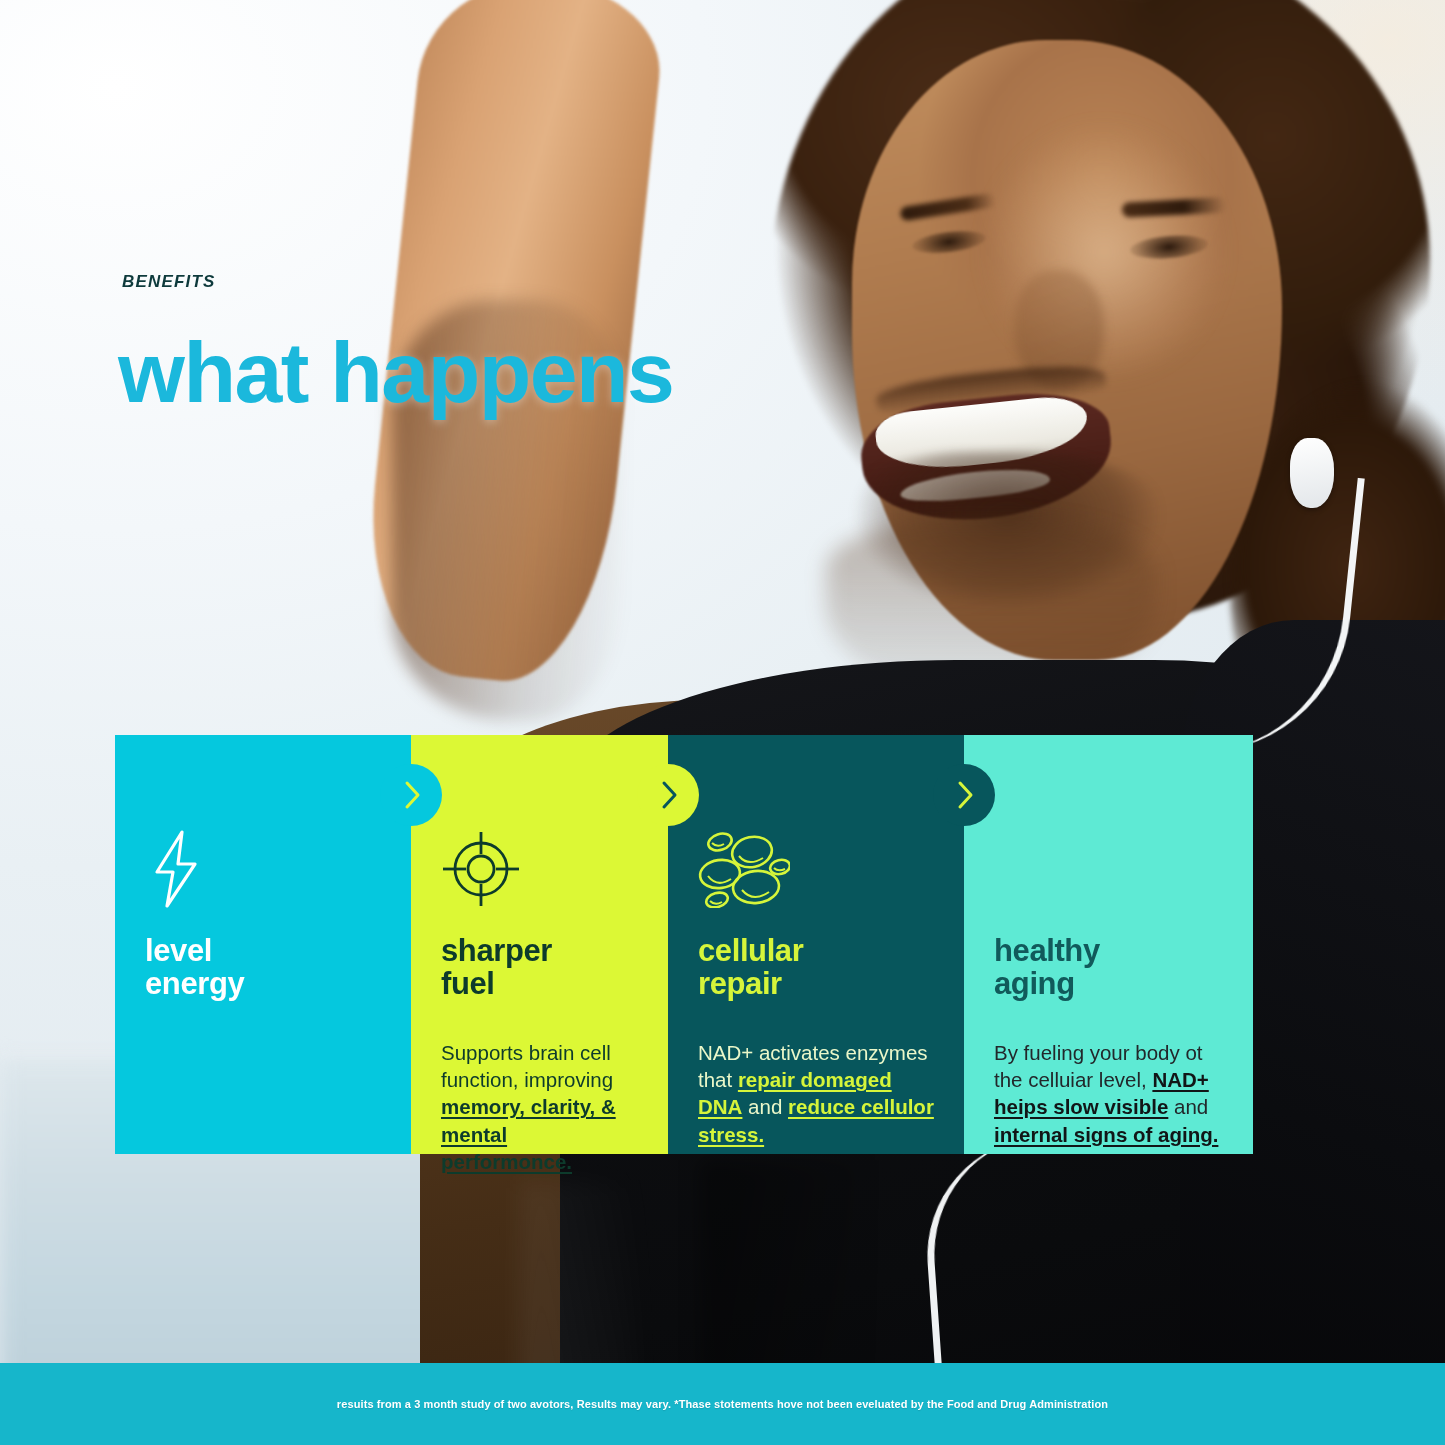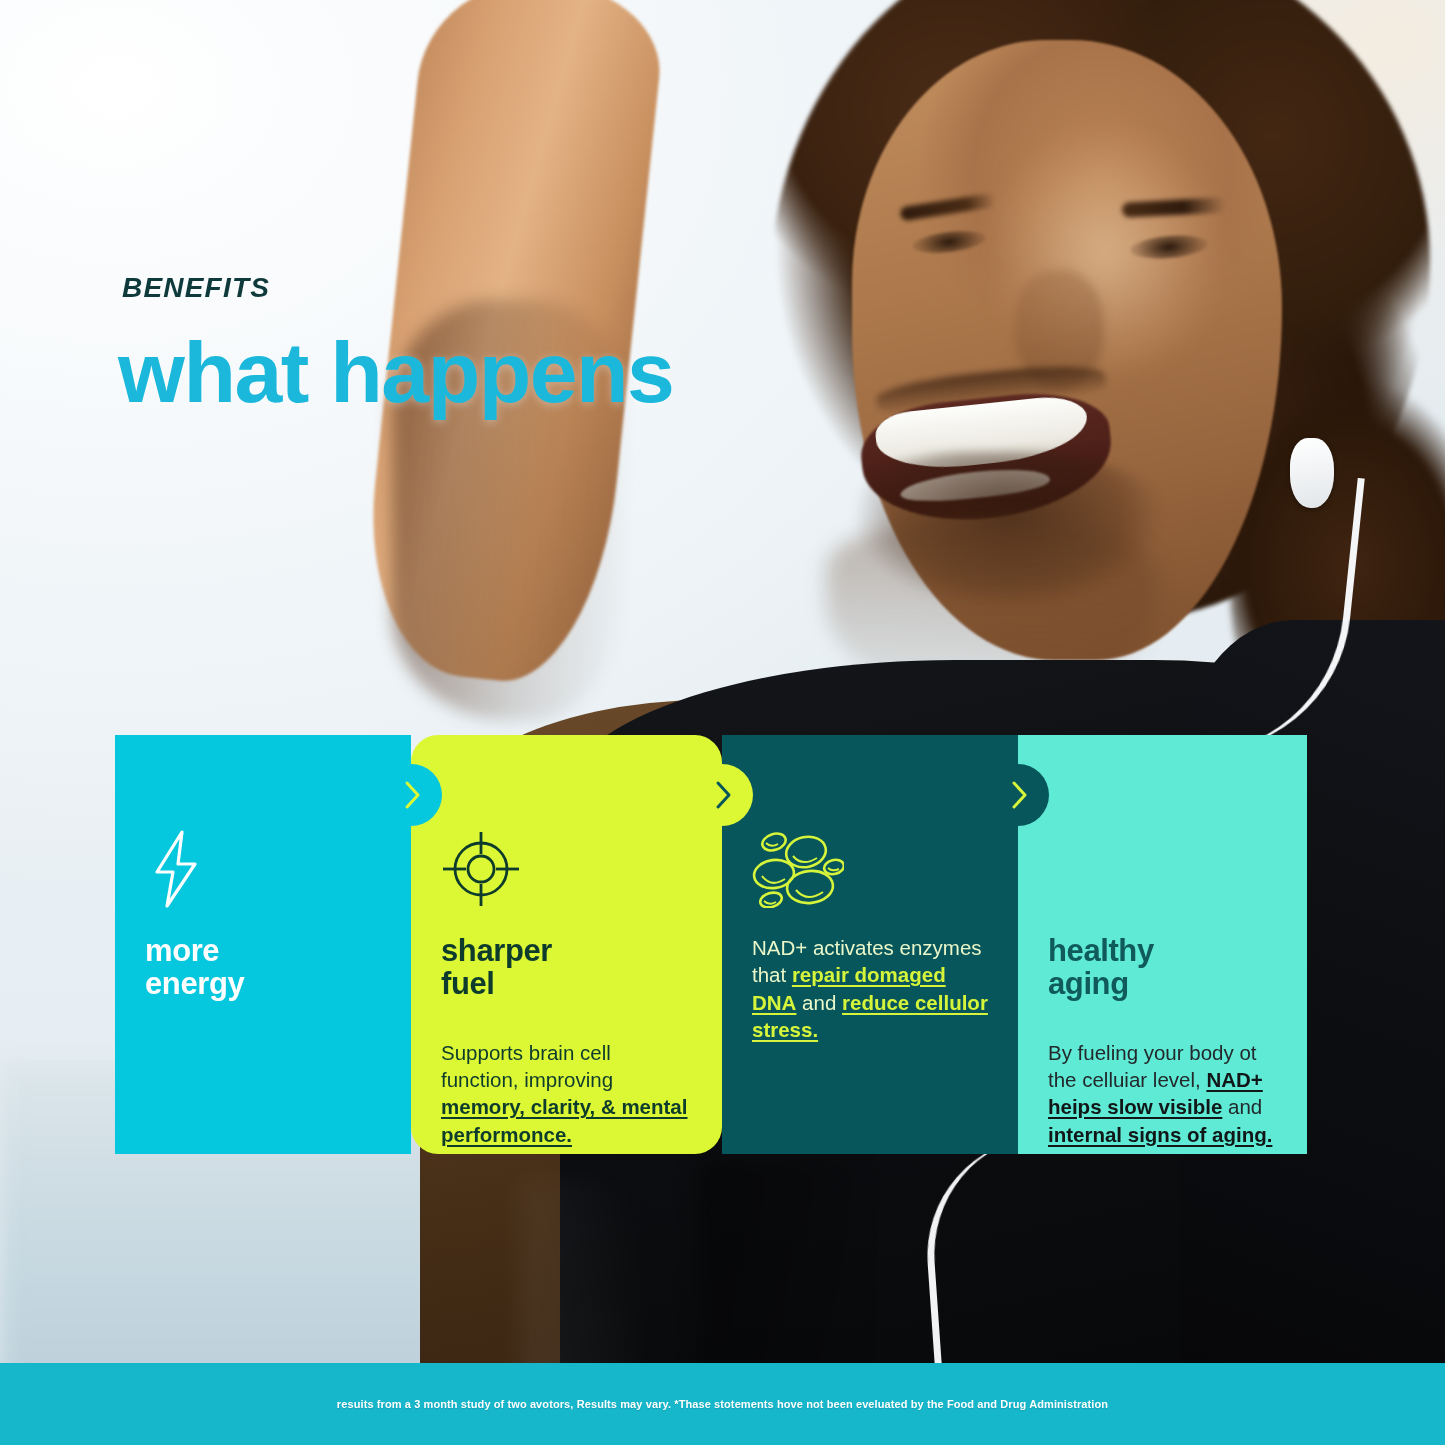--- a/index.html
+++ b/index.html
@@ -168,21 +168,21 @@
   }
   .cable-3 {
     position:absolute; left:1048px; top:1100px; width:110px; height:70px;
     border-top:7px solid #f0f2f3; border-radius:0 0 0 0;
     transform:rotate(16deg); filter:blur(.4px);
   }
 
   
   .eyebrow {
     position:absolute; left:122px; top:272px;
-    font-size:28px; font-weight:bold; font-style:italic;
+    font-size:17px; font-weight:bold; font-style:italic;
     letter-spacing:1.2px; color:#0e3a3c;
   }
   .headline {
     position:absolute; left:118px; top:330px; width:760px;
     font-size:86px; line-height:.98; font-weight:bold;
     letter-spacing:-1.5px; color:#1bb8dc;
     text-shadow:0 2px 10px rgba(255,255,255,.35);
   }
   .headline span { display:block; }
 
@@ -191,21 +191,21 @@
     position:absolute; left:115px; top:735px;
     width:1192px; height:419px;
     display:flex;
   }
   .card {
     position:relative;
     padding:95px 30px 0 30px;
     overflow:visible;
   }
   .card.c1 { width:296px; background:#05c8de; }
-  .card.c2 { width:311px; background:#dcf835;border-radius:27px; }
+  .card.c2 { width:257px; background:#dcf835; }
   .card.c3 { width:296px; background:#07565c; }
   .card.c4 { width:289px; background:#5eead4; }
 
   .card .icon { height:78px; margin-bottom:26px; }
   .card .icon svg { display:block; }
   .card.c4 .icon { height:78px; }
 
   .card h3 {
     font-size:31px; line-height:1.08; font-weight:bold;
     letter-spacing:-.4px; margin-bottom:38px;
@@ -294,21 +294,21 @@
 
   <div class="cards">
 
     <div class="card c1">
       <div class="icon">
         <svg width="62" height="78" viewBox="0 0 62 78" fill="none">
           <path d="M37 2 L12 42 H28 L22 76 L50 34 H33 L37 2 Z" stroke="#ffffff" stroke-width="3.2" stroke-linejoin="round" fill="none"></path>
         </svg>
       </div>
       <h3>
-        <span>more</span><br>
+        <span>level</span><br>
         <span>energy</span>
       </h3>
     </div>
 
     <div class="card c2">
       <div class="chev">
         <svg width="20" height="30" viewBox="0 0 20 30">
           <path d="M4 3 L15 15 L4 27" stroke="#dcf835" stroke-width="3" fill="none" stroke-linecap="round" stroke-linejoin="round"></path>
         </svg>
       </div>
@@ -344,20 +344,24 @@
           <ellipse cx="22" cy="44" rx="20" ry="14" transform="rotate(-8 22 44)"></ellipse>
           <path d="M10 46 q9 12 23 3" stroke-width="2"></path>
           <ellipse cx="58" cy="57" rx="23" ry="16" transform="rotate(-6 58 57)"></ellipse>
           <path d="M44 60 q11 13 27 2" stroke-width="2"></path>
           <ellipse cx="82" cy="37" rx="10" ry="7" transform="rotate(-14 82 37)"></ellipse>
           <path d="M76 38 q4 4 11 1" stroke-width="2"></path>
           <ellipse cx="19" cy="70" rx="11" ry="7" transform="rotate(-16 19 70)"></ellipse>
           <path d="M12 71 q5 5 12 1" stroke-width="2"></path>
         </svg>
       </div>
+      <h3>
+        <span>cellular</span><br>
+        <span>repair</span>
+      </h3>
       <p><span>NAD+ activates enzymes that </span><u>repair domaged DNA</u><span> and </span><u>reduce cellulor stress.</u></p>
     </div>
 
     <div class="card c4">
       <div class="chev">
         <svg width="20" height="30" viewBox="0 0 20 30">
           <path d="M4 3 L15 15 L4 27" stroke="#d6f53a" stroke-width="3" fill="none" stroke-linecap="round" stroke-linejoin="round"></path>
         </svg>
       </div>
       <div class="icon"></div>

